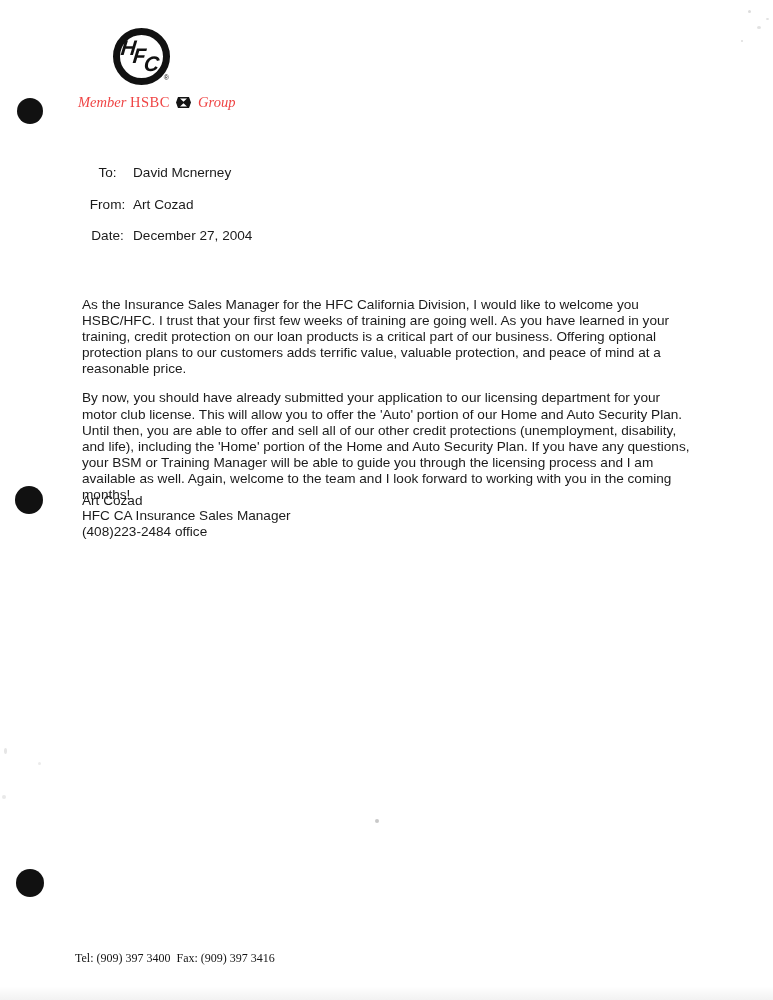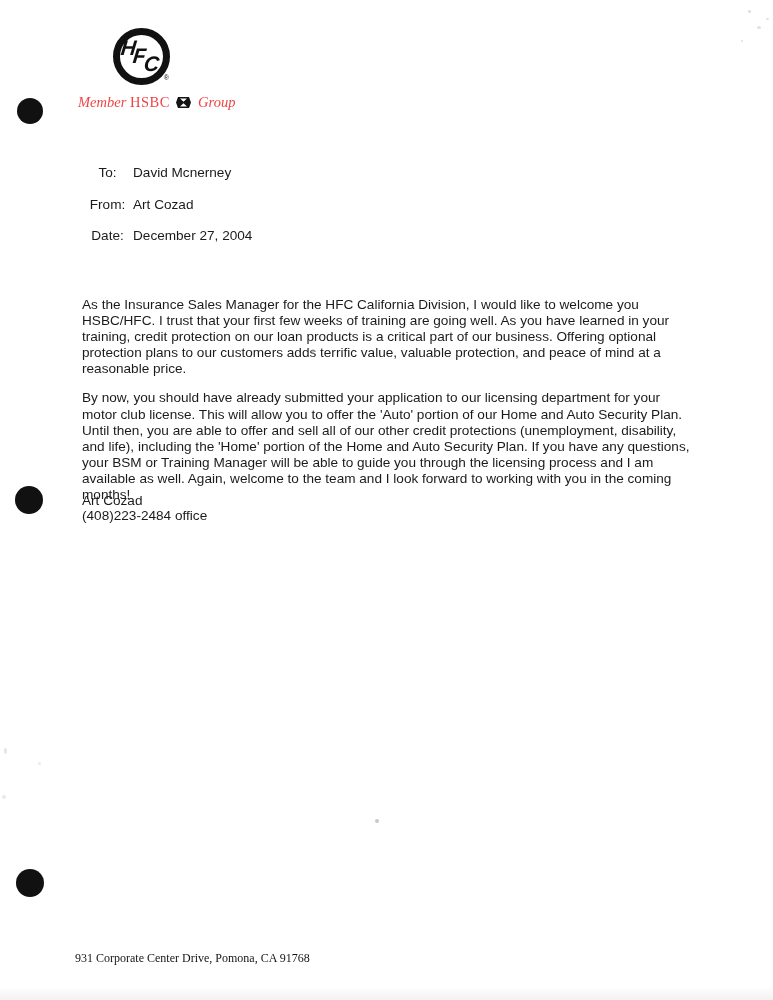--- a/index.html
+++ b/index.html
@@ -162,25 +162,25 @@
     </div>
   </div>
 
   <div class="letter-body">
     <p>As the Insurance Sales Manager for the HFC California Division, I would like to welcome you HSBC/HFC. I trust that your first few weeks of training are going well. As you have learned in your training, credit protection on our loan products is a critical part of our business. Offering optional protection plans to our customers adds terrific value, valuable protection, and peace of mind at a reasonable price.</p>
     <p>By now, you should have already submitted your application to our licensing department for your motor club license. This will allow you to offer the 'Auto' portion of our Home and Auto Security Plan. Until then, you are able to offer and sell all of our other credit protections (unemployment, disability, and life), including the 'Home' portion of the Home and Auto Security Plan. If you have any questions, your BSM or Training Manager will be able to guide you through the licensing process and I am available as well. Again, welcome to the team and I look forward to working with you in the coming months!</p>
   </div>
 
   <div class="signature">
     <div>Art Cozad</div>
+    <div>HFC CA Insurance Sales Manager</div>
     <div>(408)223-2484 office</div>
   </div>
 
   <div class="footer">
-    <div>931 Corporate Center Drive, Pomona, CA 91768</div>
     <div>Tel: (909) 397 3400  Fax: (909) 397 3416</div>
   </div>
 
   <div class="speck s1"></div>
   <div class="speck s2"></div>
   <div class="speck s3"></div>
   <div class="speck s4"></div>
   <div class="speck s5"></div>
   <div class="speck s6"></div>
   <div class="speck s7"></div>

